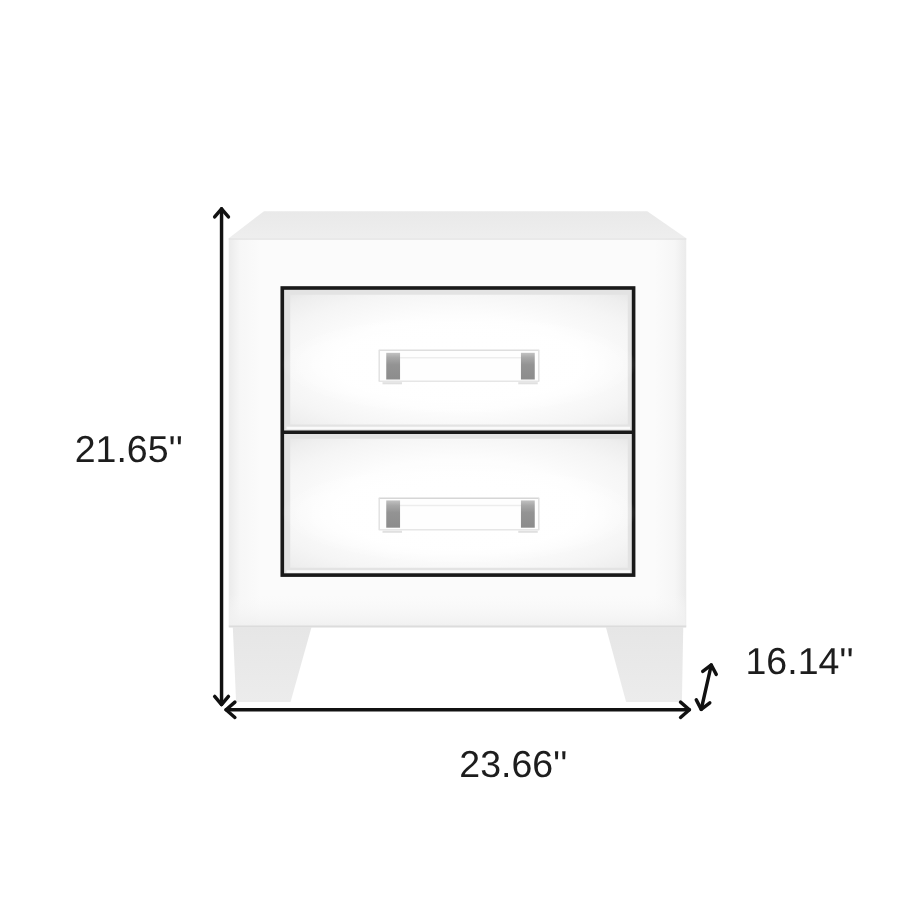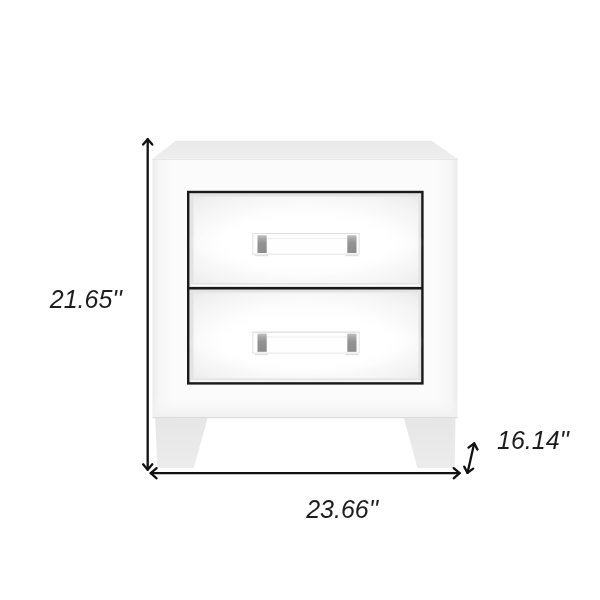--- a/index.html
+++ b/index.html
@@ -1,16 +1,16 @@
 <!DOCTYPE html>
 <html><head>
 <meta charset="utf-8">
 <style>
   html,body{margin:0;padding:0;background:#ffffff;}
-  .wrap{width:488px;height:600px;position:relative;font-family:"Liberation Sans",sans-serif;font-style:italic;}
+  .wrap{width:488px;height:600px;position:relative;font-family:"Liberation Sans",sans-serif;}
   svg{display:block;}
 </style>
 </head>
 <body>
 <div class="wrap">
 <svg width="600" height="600" viewBox="0 0 600 600" xmlns="http://www.w3.org/2000/svg">
   <defs>
     <linearGradient id="topGrad" x1="0" y1="0" x2="0" y2="1">
       <stop offset="0" stop-color="#e9e9e9"></stop>
       <stop offset="1" stop-color="#eeeeee"></stop>

